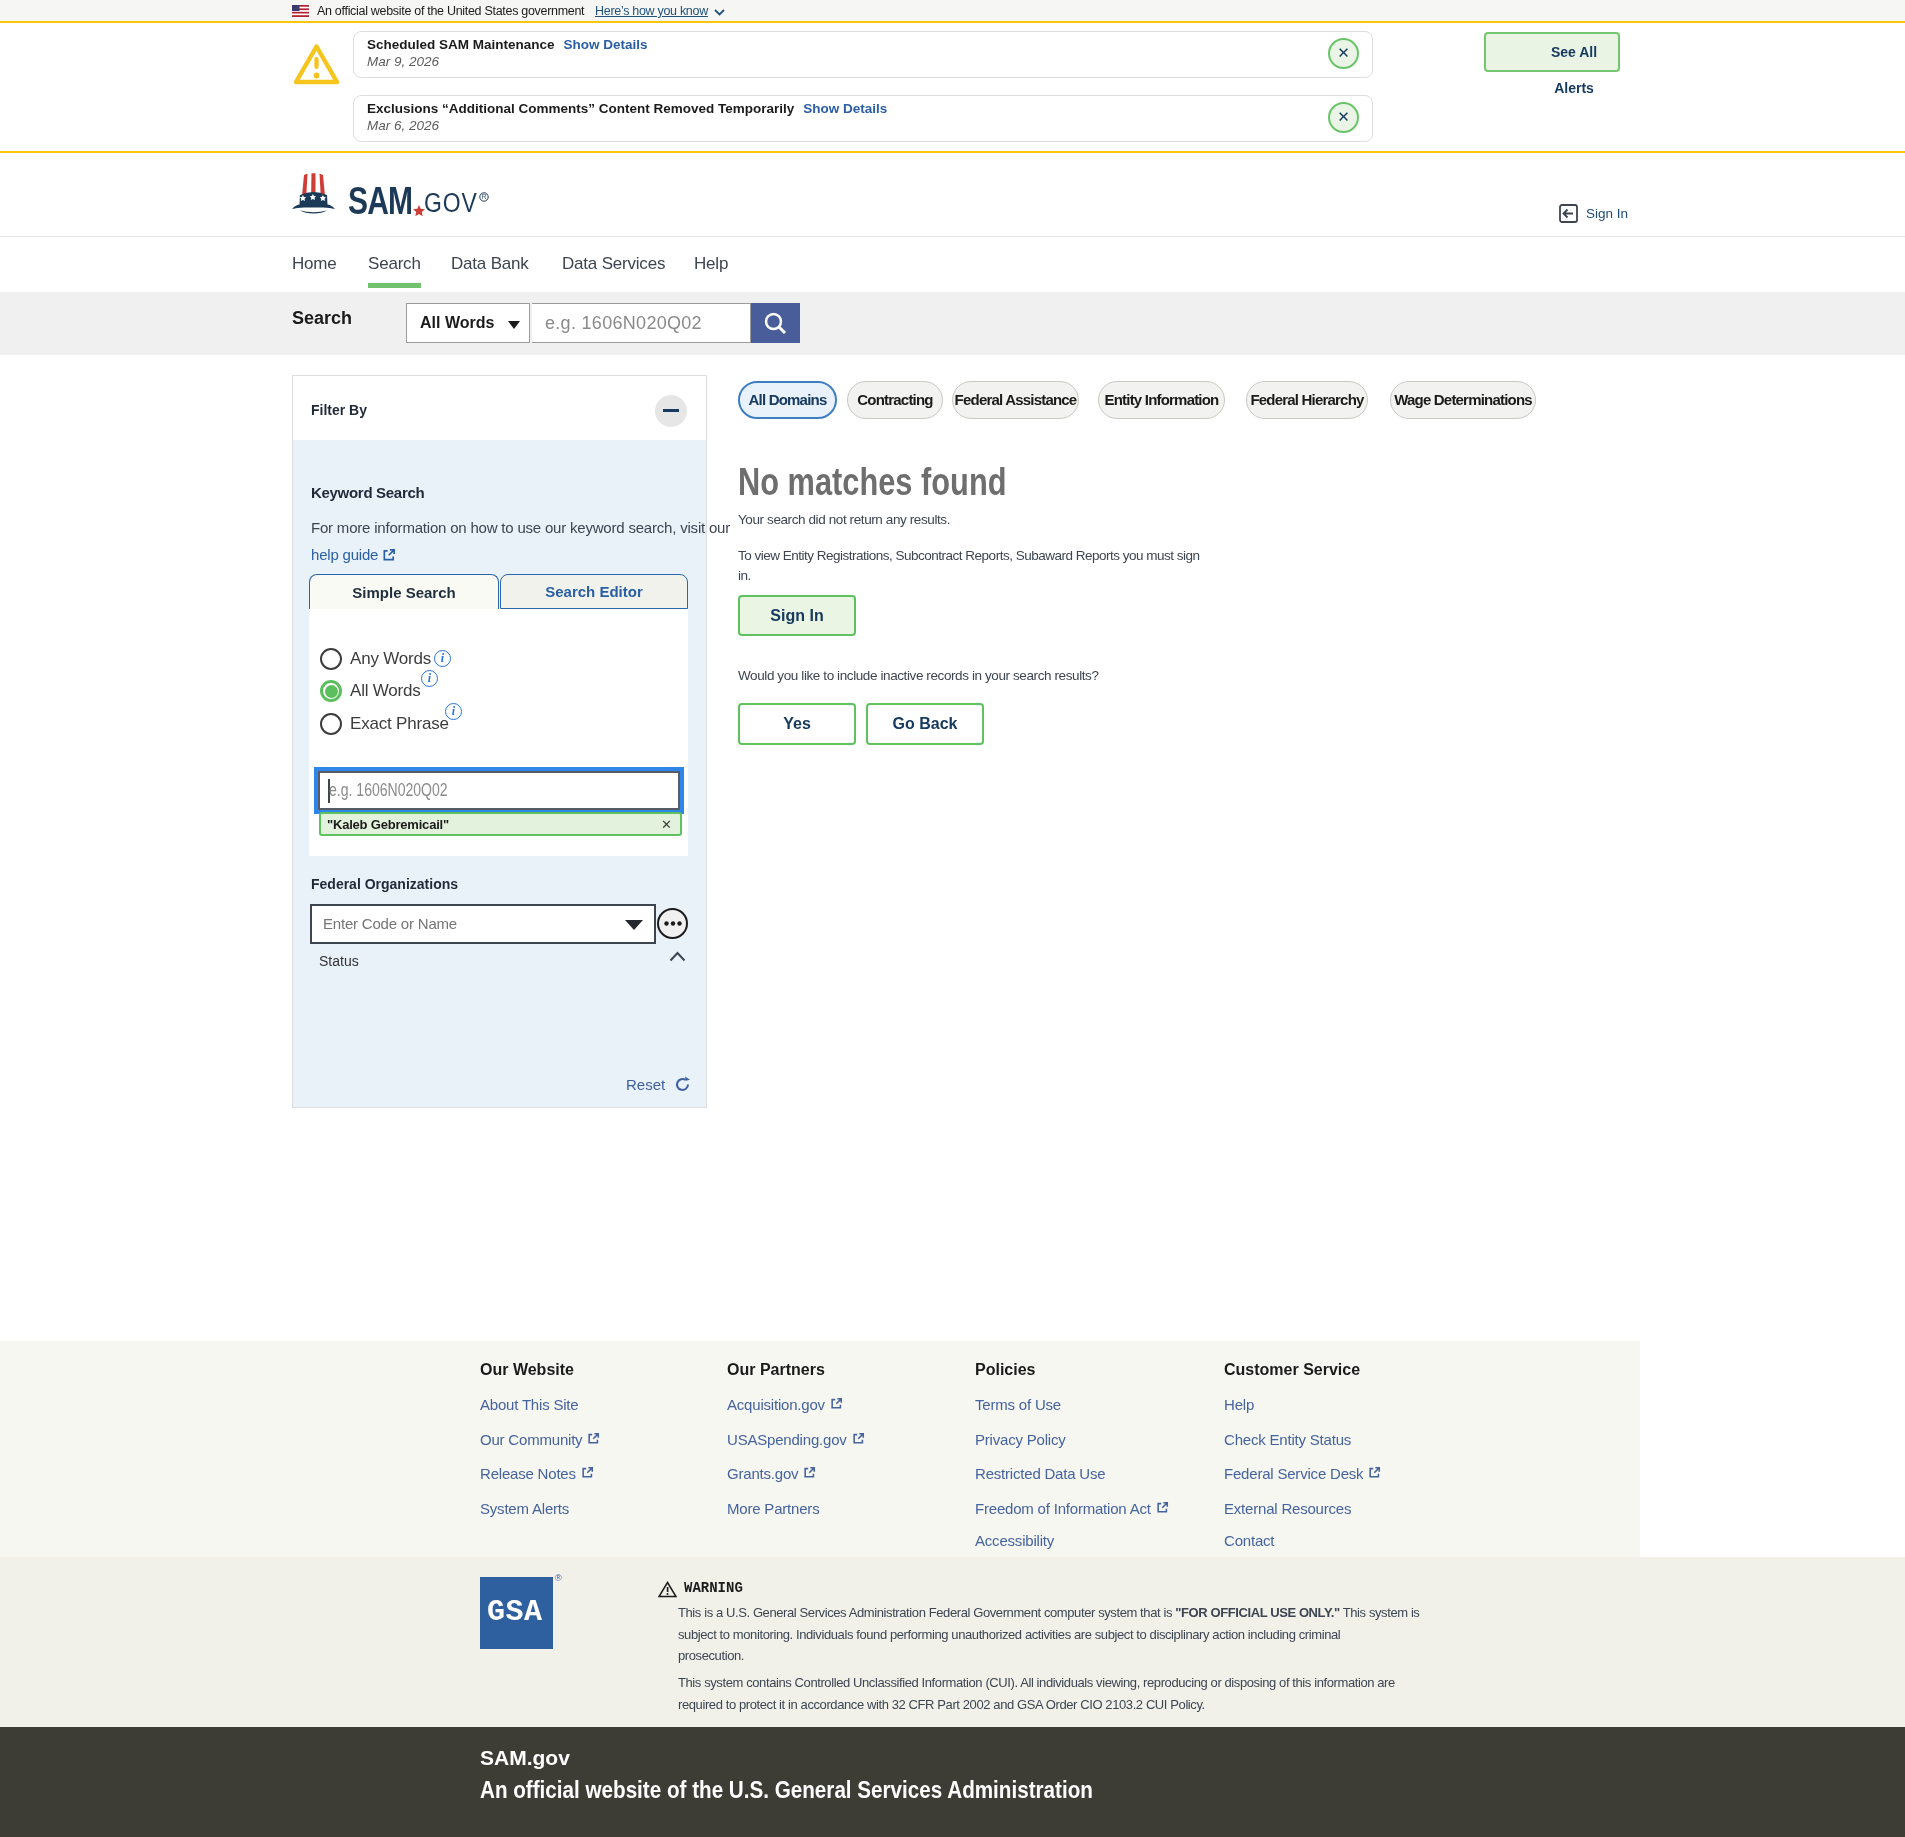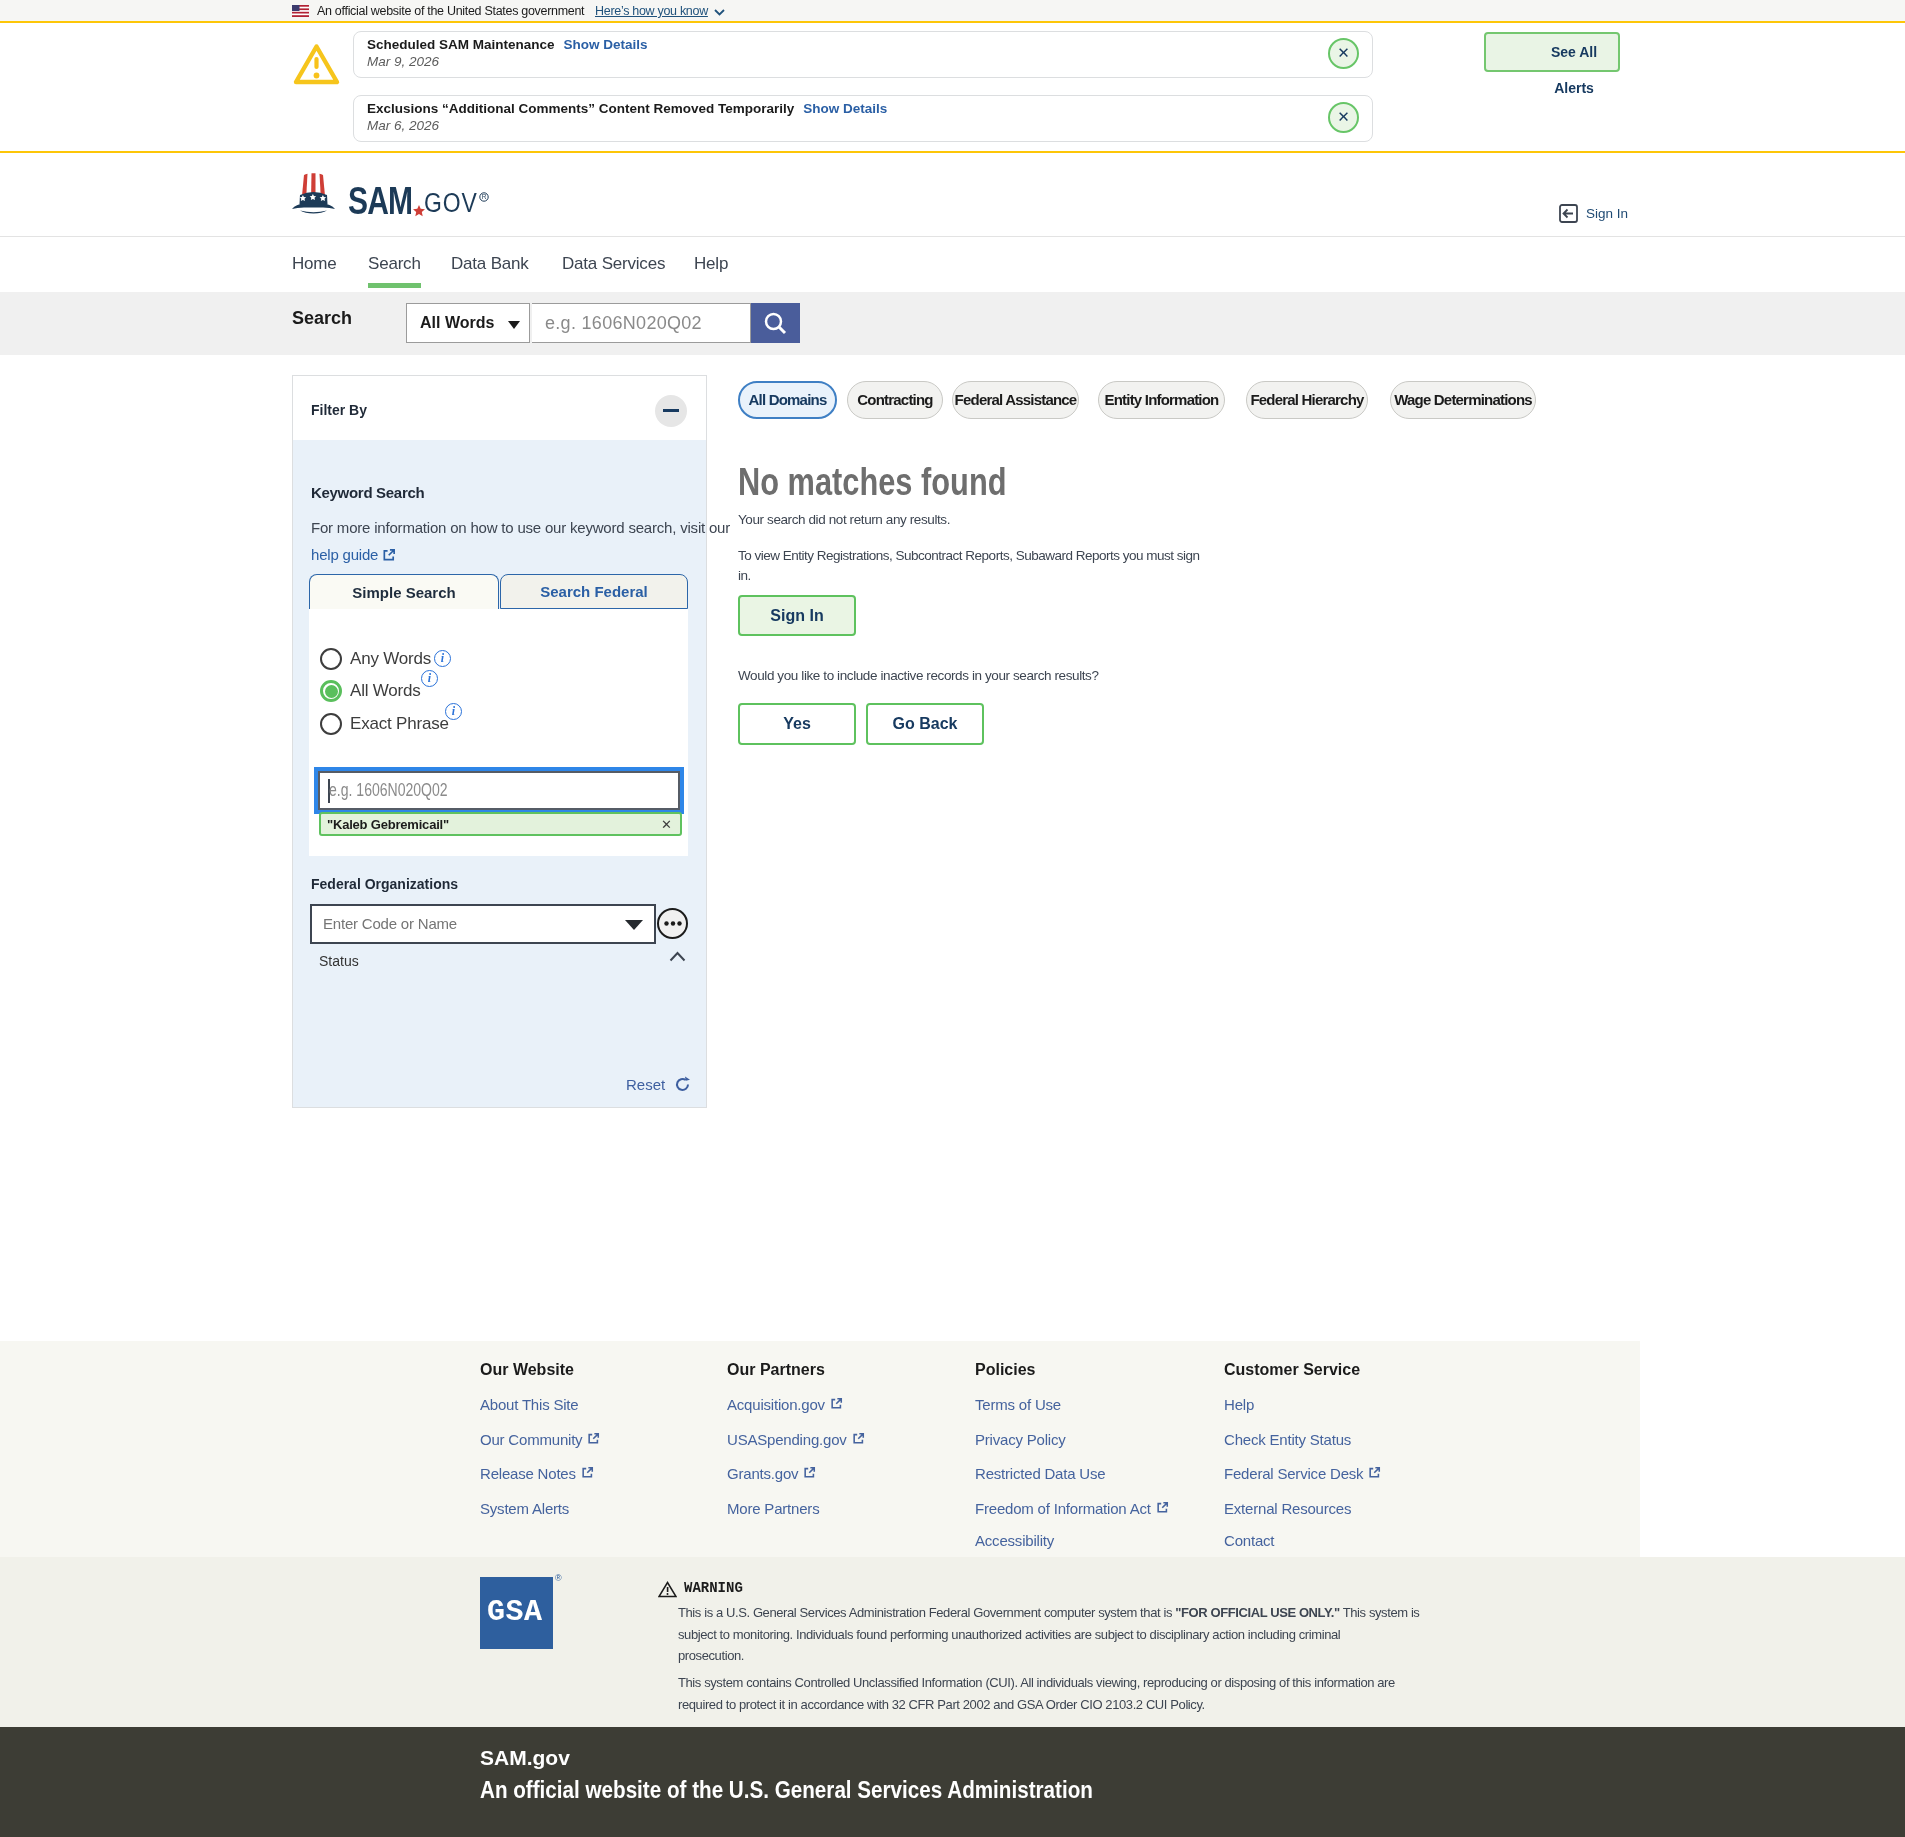--- a/index.html
+++ b/index.html
@@ -198,21 +198,21 @@
         <div class="fmin"></div>
       </div>
     <div class="kwh">Keyword Search</div>
     <div class="kwp">For more information on how to use our keyword search, visit our<br><a>help guide</a>
       <svg style="vertical-align:-2px" width="14" height="14" viewBox="0 0 15 15">
           <path d="M6 3 H2.5 V12.5 H12 V9" stroke="#2a5fa5" stroke-width="1.8" fill="none"></path>
           <path d="M8.5 2 h4.5 v4.5 M12.6 2.4 L7.2 7.8" stroke="#2a5fa5" stroke-width="1.8" fill="none"></path>
         </svg>
     </div>
     <div class="tab1">Simple Search</div>
-    <div class="tab2">Search Federal</div>
+    <div class="tab2">Search Editor</div>
     <div class="tabbody"></div>
     <div class="radio" style="left:27px;top:272px"></div>
     <div class="rlab" style="left:57px;top:273px">Any Words</div>
     <div class="info" style="left:141px;top:274px">i</div>
     <div class="radio on" style="left:27px;top:304px"></div>
     <div class="rlab" style="left:57px;top:305px">All Words</div>
     <div class="info" style="left:128px;top:294px">i</div>
     <div class="radio" style="left:27px;top:337px"></div>
     <div class="rlab" style="left:57px;top:338px">Exact Phrase</div>
     <div class="info" style="left:152px;top:327px">i</div>

